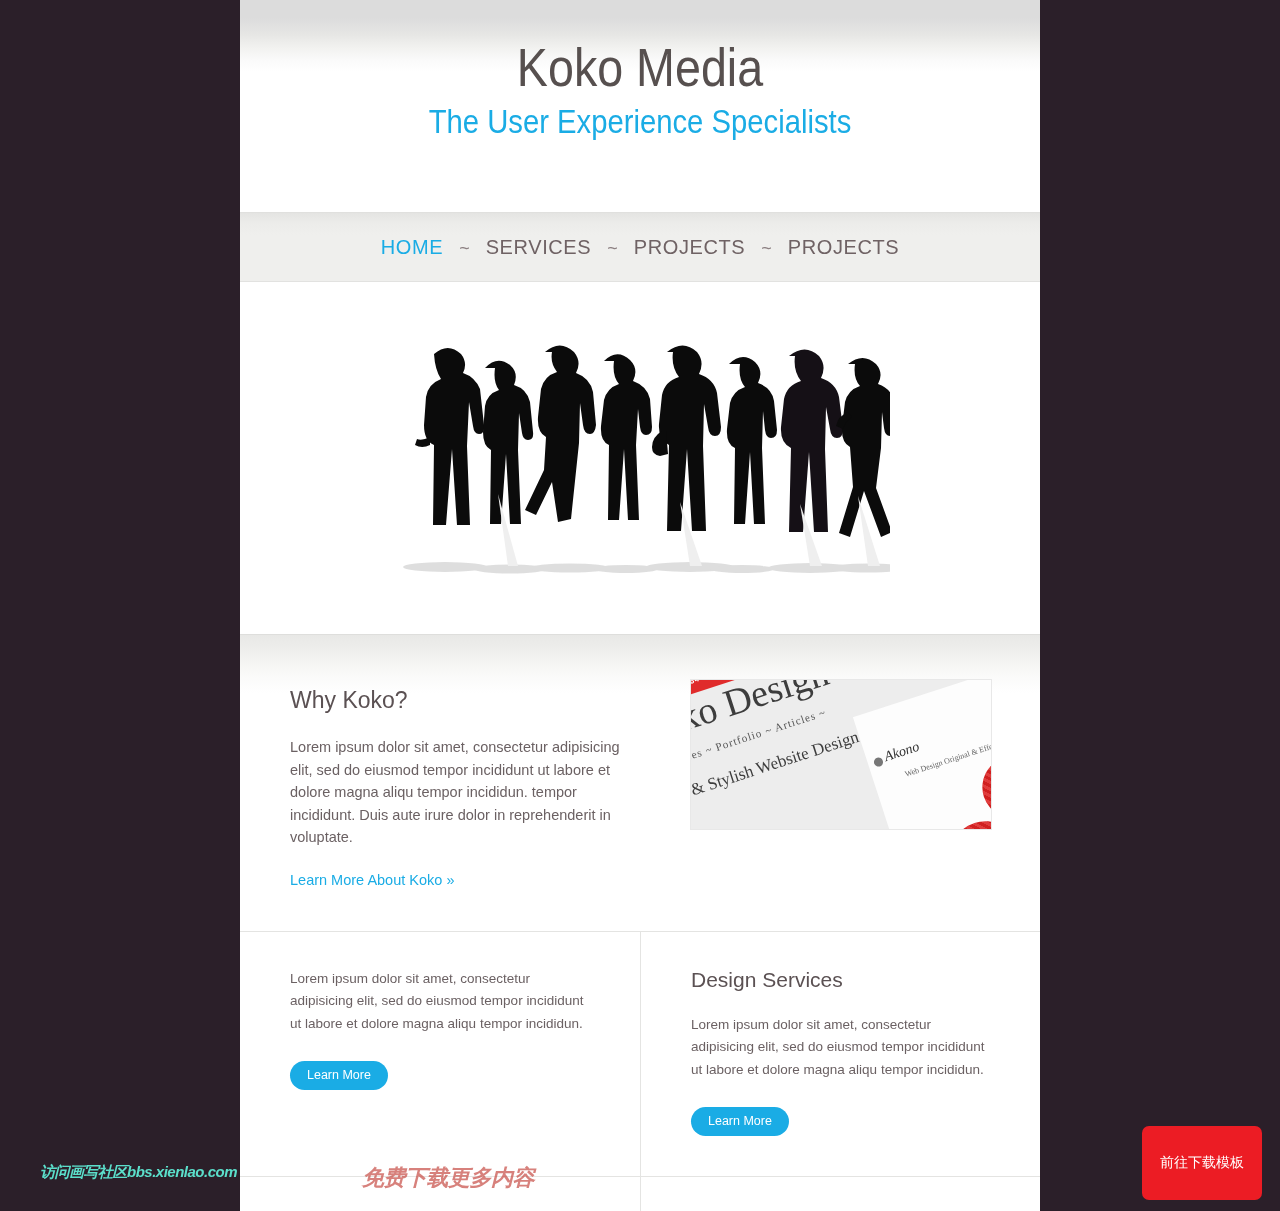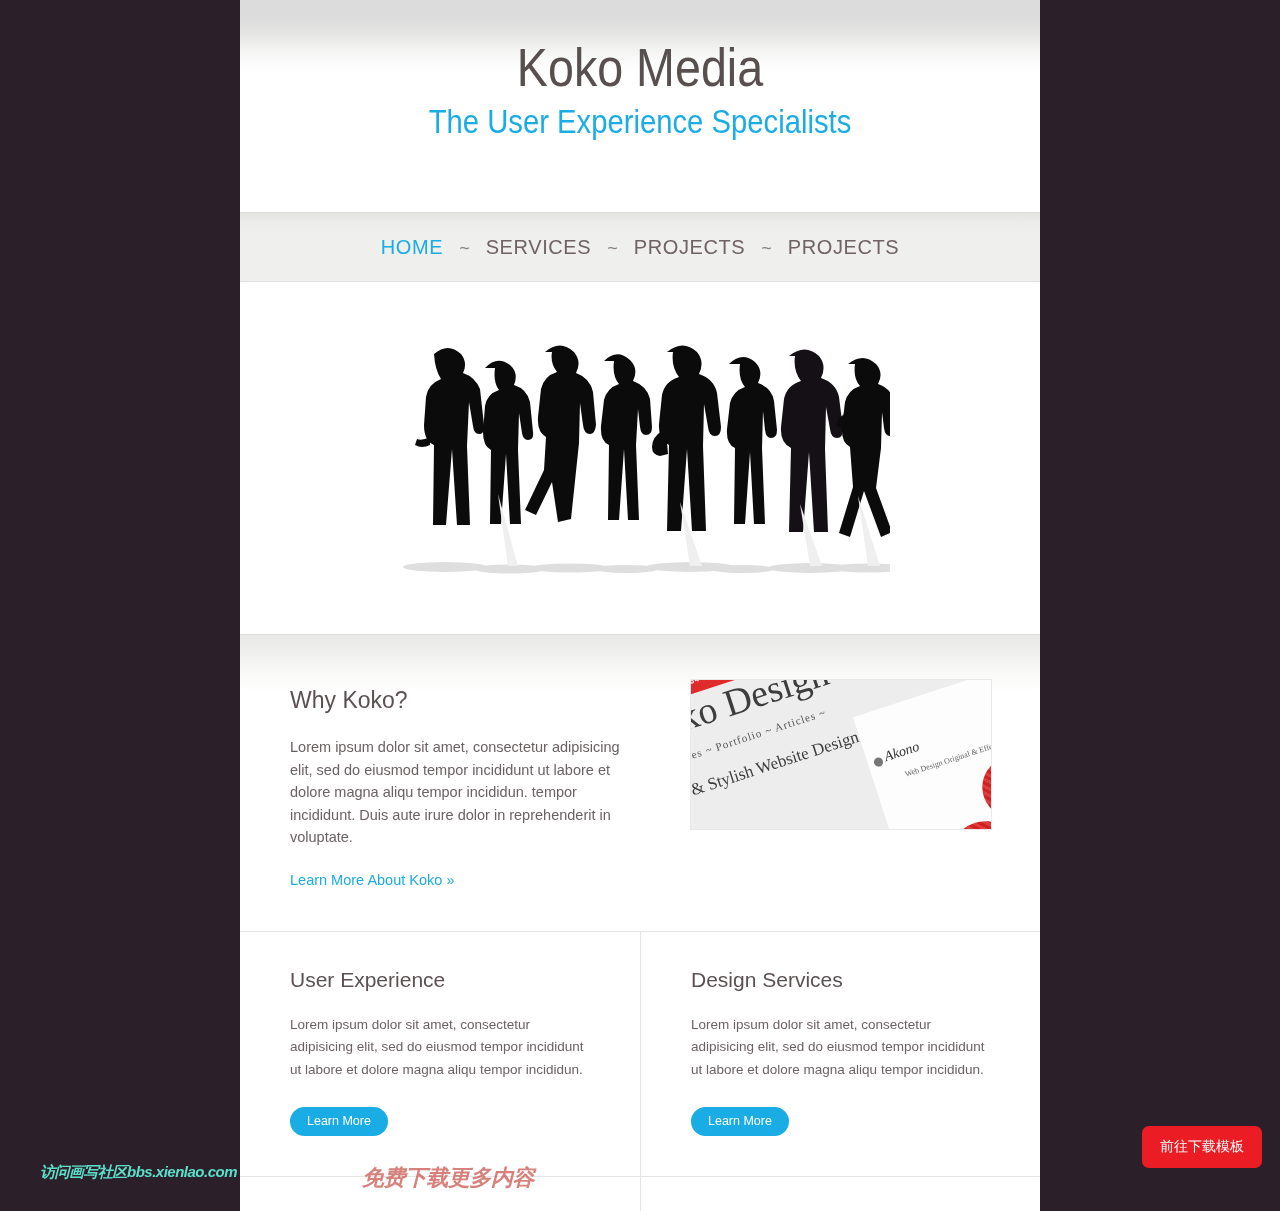--- a/index.html
+++ b/index.html
@@ -323,21 +323,21 @@
     z-index: 40;
     pointer-events: none;
   }
   #download-btn {
     position: absolute;
     right: 18px;
     top: 1126px;
     background: #ec1c24;
     color: #ffffff;
     font-size: 14px;
-    padding: 12px 18px;
+    padding: 28px 18px;
     border: none;
     border-radius: 7px;
     cursor: pointer;
     z-index: 50;
     font-family: "Liberation Sans", sans-serif;
   }
 </style>
 </head>
 <body>
 
@@ -440,21 +440,20 @@
           <div class="thumb-badge b2"></div>
         </div>
       </div>
     </div>
   </div>
 
   <div class="features">
 
     <div class="feature-row">
       <div class="feature">
-        <h3>User Experience</h3>
         <p>Lorem ipsum dolor sit amet, consectetur adipisicing elit, sed do eiusmod tempor incididunt ut labore et dolore magna aliqu tempor incididun.</p>
         <button class="btn">Learn More</button>
       </div>
       <div class="feature">
         <h3>Design Services</h3>
         <p>Lorem ipsum dolor sit amet, consectetur adipisicing elit, sed do eiusmod tempor incididunt ut labore et dolore magna aliqu tempor incididun.</p>
         <button class="btn">Learn More</button>
       </div>
     </div>
 

